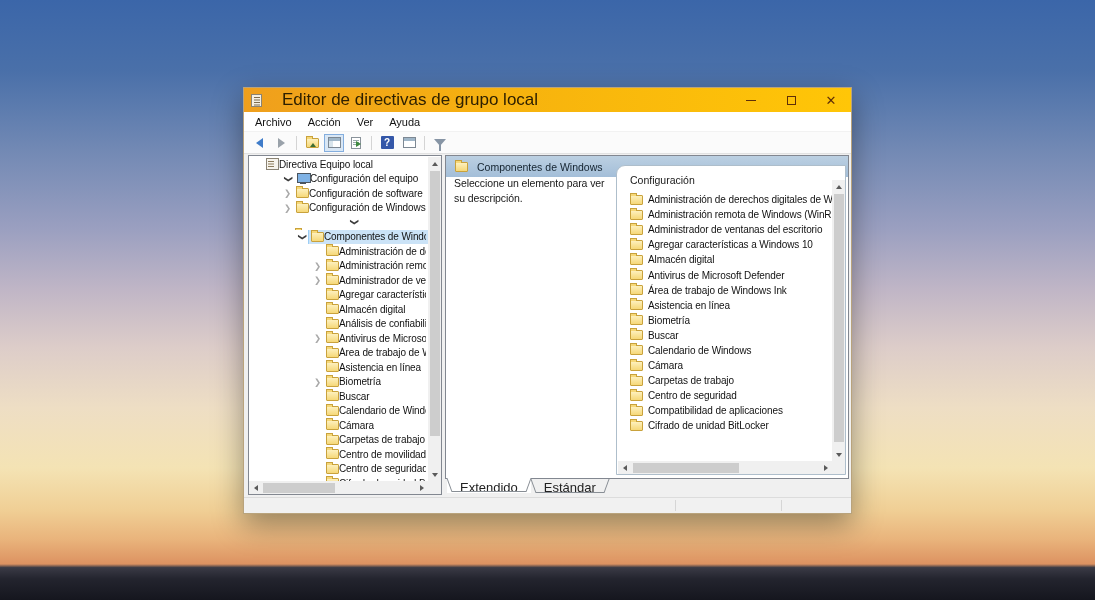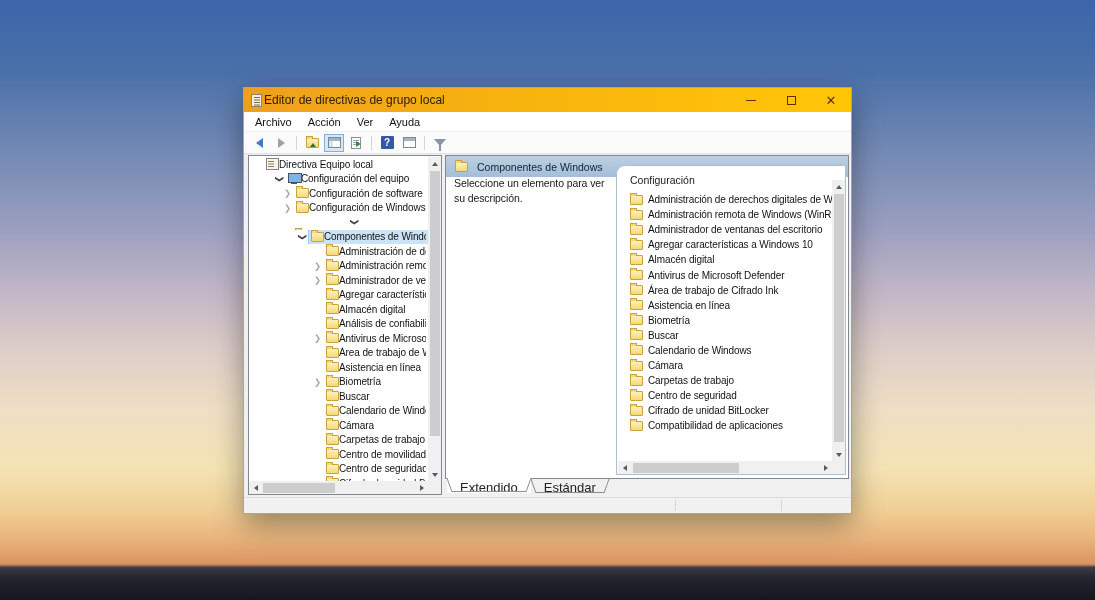--- a/index.html
+++ b/index.html
@@ -20,21 +20,21 @@
     box-shadow:0 10px 28px rgba(0,0,0,.38);
     display:flex; flex-direction:column;
   }
 
   
   .titlebar {
     height:24px; flex:0 0 24px;
     background:linear-gradient(90deg,#ef9f1d 0%, #f7b30e 45%, #ffc607 100%);
     display:flex; align-items:center; padding-left:7px;
   }
-  .titlebar .apptitle { font-size:12px; color:#2e2000; margin-left:2px; flex:1;
+  .titlebar .apptitle { font-size:17px; color:#2e2000; margin-left:20px; flex:1;
     white-space:nowrap; overflow:hidden; }
   .cap-btns { display:flex; height:100%; }
   .cap-btn { width:40px; height:100%; display:flex; align-items:center; justify-content:center;
     color:#5f2f08; font-size:12px; }
   .glyph-min { width:10px; height:0; border-top:1.6px solid #5f2f08; display:block; }
   .glyph-max { width:9px; height:9px; border:1.4px solid #5f2f08; display:block; }
   .glyph-close { font-size:13px; line-height:1; }
 
   .doc-icon { width:11px; height:13px; background:#f5efe2; border:1px solid #8a8374;
     position:relative; display:inline-block; }
@@ -219,21 +219,21 @@
   <div class="main">
     <div class="pane tree-pane">
       <div class="tree-scroll" id="tree">
           <div class="trow" style="padding-left: 2px;">
             <span class="chev none"></span>
             <span class="tbody">
               <span class="icon-root"></span>
               <span class="tlabel">Directiva Equipo local</span>
             </span>
           </div>
-          <div class="trow" style="padding-left: 24px; align-items: center;">
+          <div class="trow" style="padding-left: 33px; align-items: center;">
             <span class="chev expanded">❯</span>
             <span class="tbody">
               <span class="icon-computer"></span>
               <span class="tlabel">Configuración del equipo</span>
             </span>
           </div>
           <div class="trow" style="padding-left: 32px;">
             <span class="chev collapsed">❯</span>
             <span class="tbody">
               <span class="icon-folder"></span>
@@ -432,21 +432,21 @@
               <div class="lrow">
                 <span class="icon-folder"></span>
                 <span class="llabel">Almacén digital</span>
               </div>
               <div class="lrow">
                 <span class="icon-folder"></span>
                 <span class="llabel">Antivirus de Microsoft Defender</span>
               </div>
               <div class="lrow">
                 <span class="icon-folder"></span>
-                <span class="llabel">Área de trabajo de Cifrado Ink</span>
+                <span class="llabel">Área de trabajo de Windows Ink</span>
               </div>
               <div class="lrow">
                 <span class="icon-folder"></span>
                 <span class="llabel">Asistencia en línea</span>
               </div>
               <div class="lrow">
                 <span class="icon-folder"></span>
                 <span class="llabel">Biometría</span>
               </div>
               <div class="lrow">
@@ -464,25 +464,25 @@
               <div class="lrow">
                 <span class="icon-folder"></span>
                 <span class="llabel">Carpetas de trabajo</span>
               </div>
               <div class="lrow">
                 <span class="icon-folder"></span>
                 <span class="llabel">Centro de seguridad</span>
               </div>
               <div class="lrow">
                 <span class="icon-folder"></span>
+                <span class="llabel">Compatibilidad de aplicaciones</span>
+              </div>
+              <div class="lrow">
+                <span class="icon-folder"></span>
                 <span class="llabel">Cifrado de unidad BitLocker</span>
-              </div>
-              <div class="lrow">
-                <span class="icon-folder"></span>
-                <span class="llabel">Compatibilidad de aplicaciones</span>
               </div>
             </div>
           <div class="vscroll">
             <span class="sb-btn top">
                 <span class="tri-up"></span>
               </span>
             <span class="vthumb" style="top:14px; height:248px;"></span>
             <span class="sb-btn bot">
                 <span class="tri-down"></span>
               </span>

